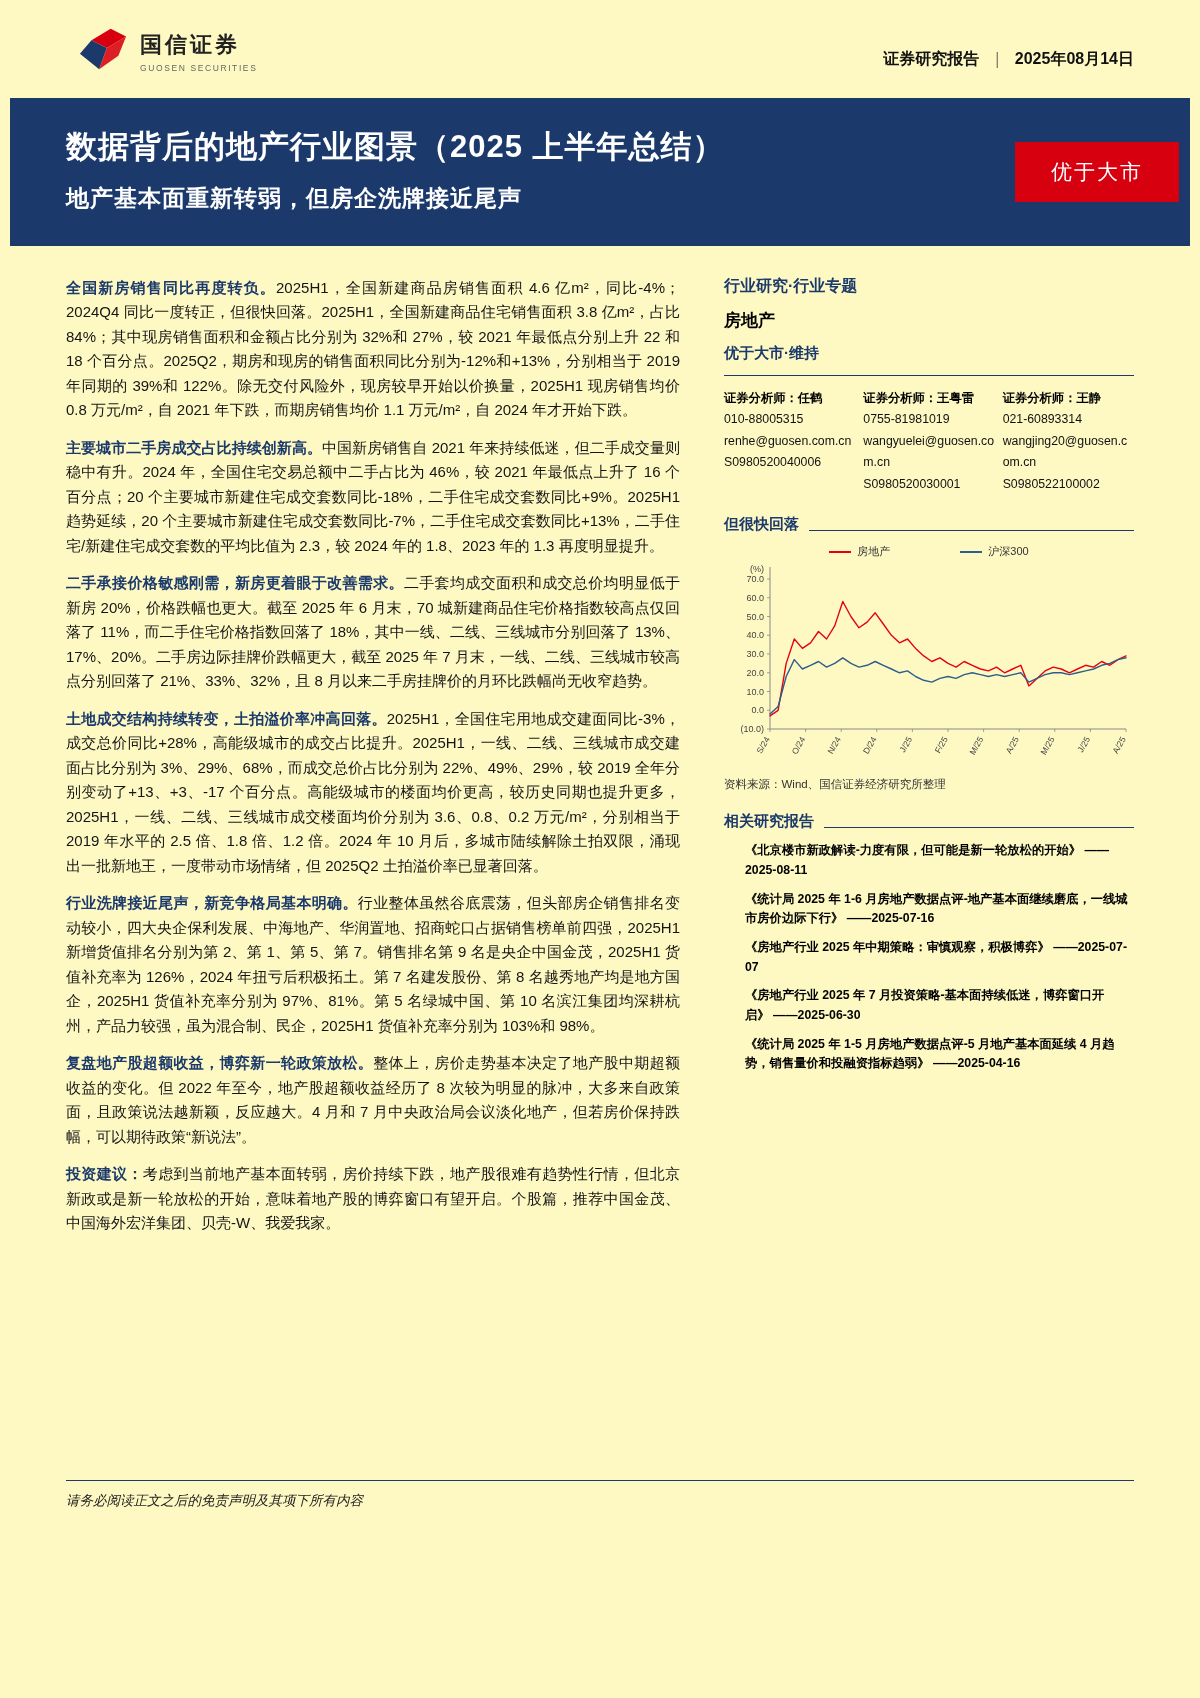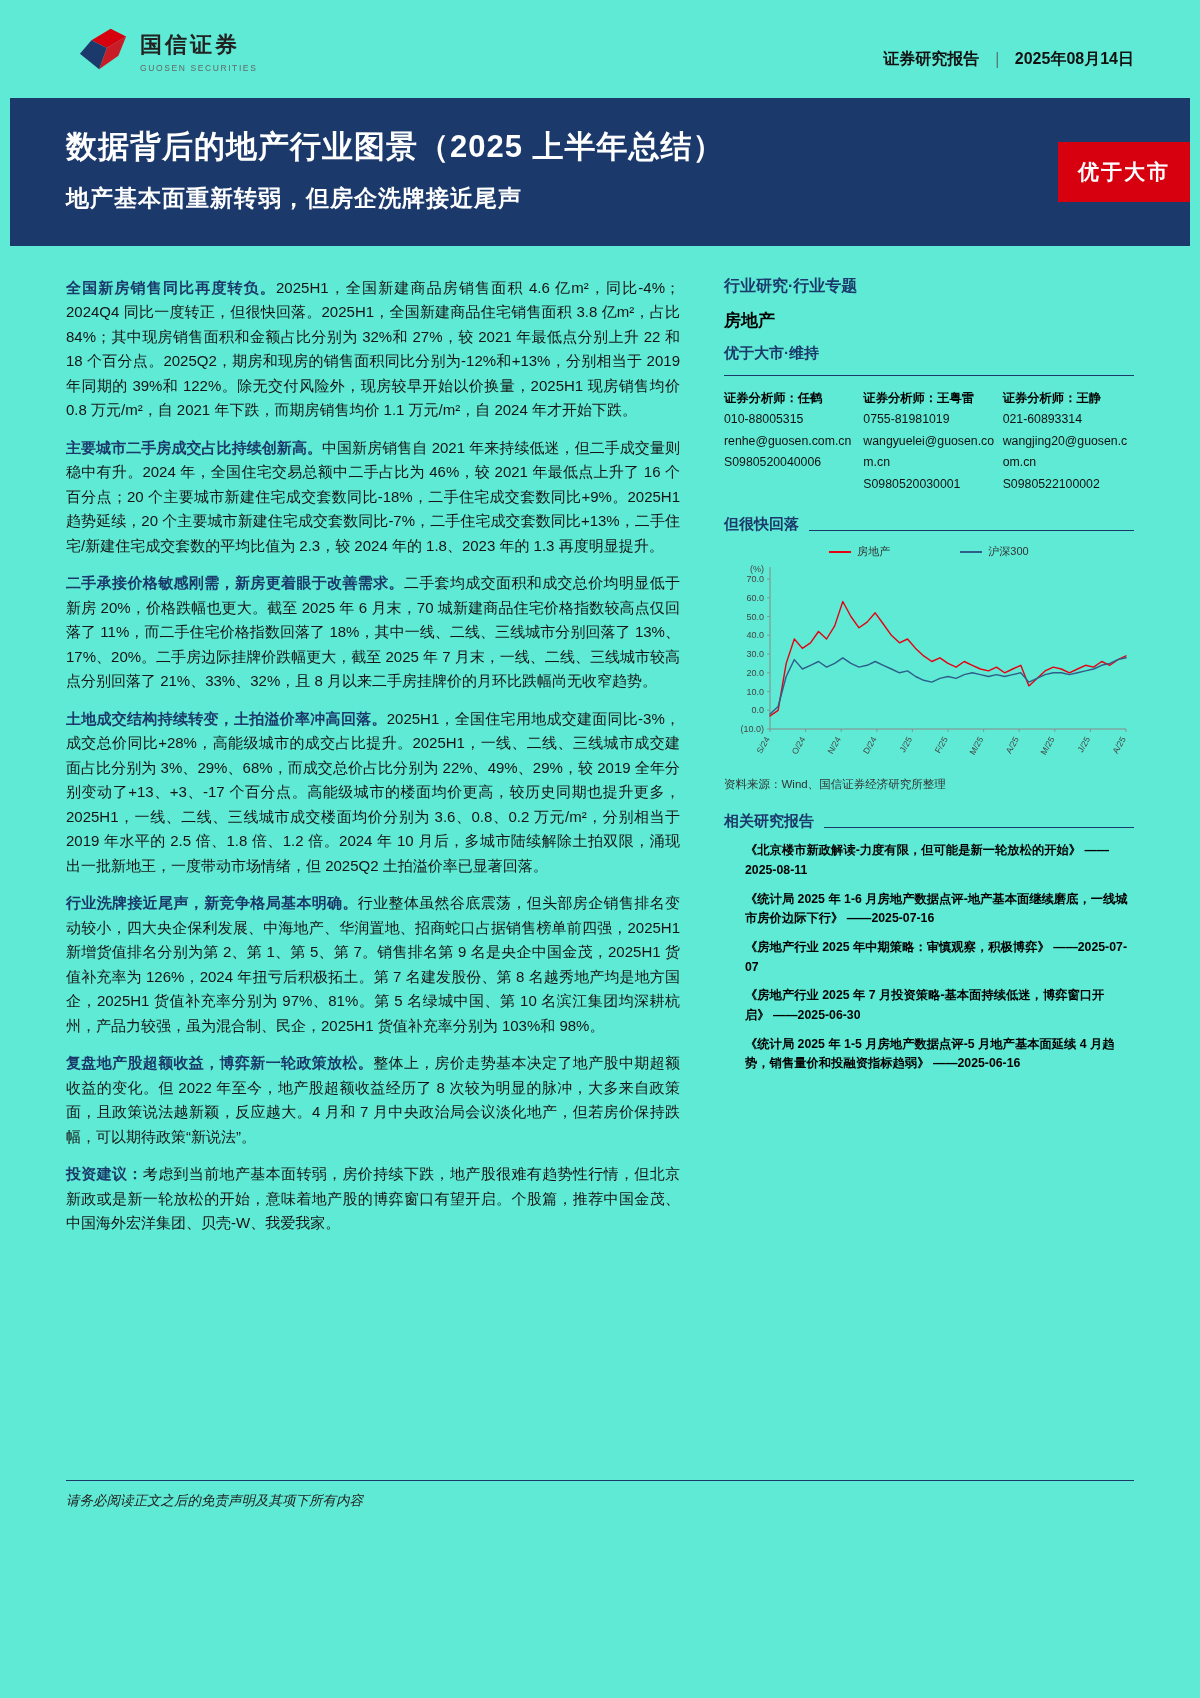--- a/index.html
+++ b/index.html
@@ -3,35 +3,35 @@
 <meta charset="utf-8">
 <style>
   :root{
     --navy:#1b3a6b;
     --red:#d7000f;
     --ink:#111;
   }
   *{margin:0;padding:0;box-sizing:border-box;}
   html,body{background:#ffffff;}
   body{font-family:"Liberation Sans","DejaVu Sans",sans-serif;color:var(--ink);}
-  .page{position:relative;width:1200px;height:1698px;margin:0 auto;background:#5eead4;overflow:hidden;}
+  .page{position:relative;width:1200px;height:1698px;margin:0 auto;background:#fef9c3;overflow:hidden;}
 
   
   .top{display:flex;justify-content:space-between;align-items:center;padding:26px 66px 18px 78px;}
   .logo{display:flex;align-items:center;gap:12px;}
   .logo-text .cn{font-size:22px;font-weight:bold;color:#222;letter-spacing:3px;}
   .logo-text .en{font-size:8.5px;color:#666;letter-spacing:1.6px;margin-top:3px;}
   .top-meta{font-size:16px;font-weight:bold;color:#111;display:flex;align-items:center;gap:10px;margin-top:16px;}
   .top-meta .bar{color:#555;font-weight:normal;}
 
   
   .banner{position:relative;margin:4px 10px 0 10px;background:var(--navy);color:#fff;padding:30px 160px 32px 56px;}
   .banner h1{font-size:31px;font-weight:bold;letter-spacing:1px;line-height:1.25;}
   .banner h2{font-size:23px;font-weight:bold;margin-top:16px;letter-spacing:1px;}
-  .badge{position:absolute;right:0;top:50%;transform:translateY(-50%);background:var(--red);color:#fff;font-size:21px;font-weight:bold;padding:16px 20px;letter-spacing:2px;white-space:nowrap;}
+  .badge{position:absolute;right:11px;top:50%;transform:translateY(-50%);background:var(--red);color:#fff;font-size:21px;font-weight:normal;padding:16px 36px;letter-spacing:2px;white-space:nowrap;}
 
   
   .content{display:flex;gap:44px;padding:30px 66px 0 66px;}
   .col-left{flex:0 0 614px;}
   .col-right{flex:1;min-width:0;}
 
   .core-heading{color:var(--red);font-size:22px;font-weight:bold;margin:2px 0 14px;letter-spacing:1px;}
   .para{font-size:15px;line-height:24.5px;text-align:justify;margin-bottom:13px;}
   .para .lead{font-weight:bold;color:var(--navy);}
   .para .body{color:#151515;}
@@ -220,21 +220,21 @@
       <div class="sec-head">
         <span class="t">相关研究报告</span>
         <span class="rule"></span>
       </div>
 
       <div class="reports">
         <div class="report"><span class="rt">《北京楼市新政解读-力度有限，但可能是新一轮放松的开始》</span>&nbsp;<span class="rd">——2025-08-11</span></div>
         <div class="report"><span class="rt">《统计局 2025 年 1-6 月房地产数据点评-地产基本面继续磨底，一线城市房价边际下行》</span>&nbsp;<span class="rd">——2025-07-16</span></div>
         <div class="report"><span class="rt">《房地产行业 2025 年中期策略：审慎观察，积极博弈》</span>&nbsp;<span class="rd">——2025-07-07</span></div>
         <div class="report"><span class="rt">《房地产行业 2025 年 7 月投资策略-基本面持续低迷，博弈窗口开启》</span>&nbsp;<span class="rd">——2025-06-30</span></div>
-        <div class="report"><span class="rt">《统计局 2025 年 1-5 月房地产数据点评-5 月地产基本面延续 4 月趋势，销售量价和投融资指标趋弱》</span>&nbsp;<span class="rd">——2025-06-16</span></div>
+        <div class="report"><span class="rt">《统计局 2025 年 1-5 月房地产数据点评-5 月地产基本面延续 4 月趋势，销售量价和投融资指标趋弱》</span>&nbsp;<span class="rd">——2025-04-16</span></div>
       </div>
     </div>
   </div>
 
   <div class="footer">
     <div class="disc">请务必阅读正文之后的免责声明及其项下所有内容</div>
   </div>
 
 </div>
 

